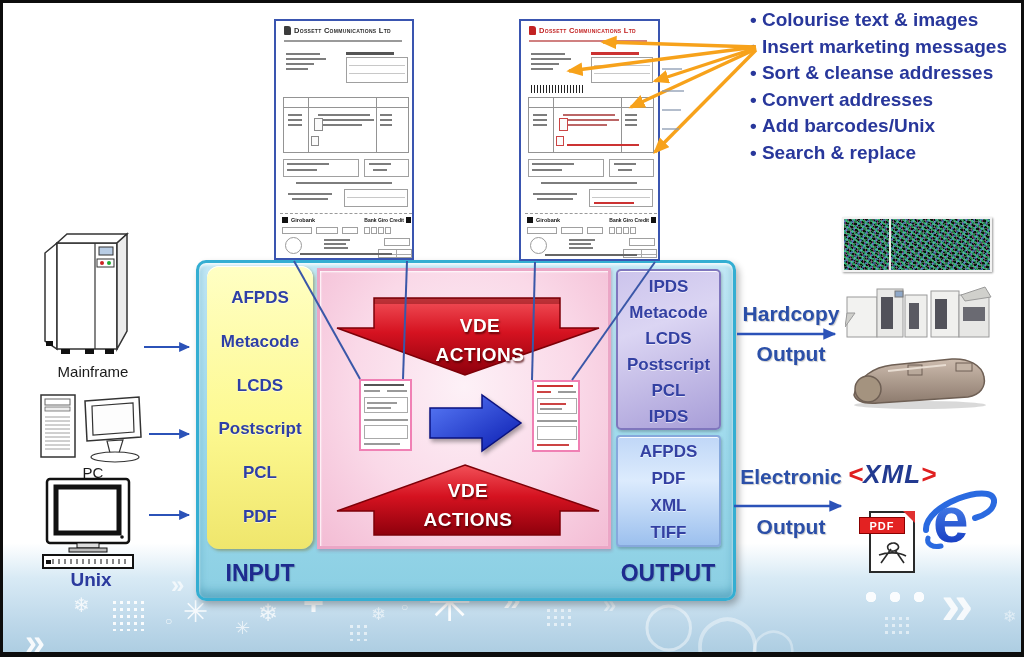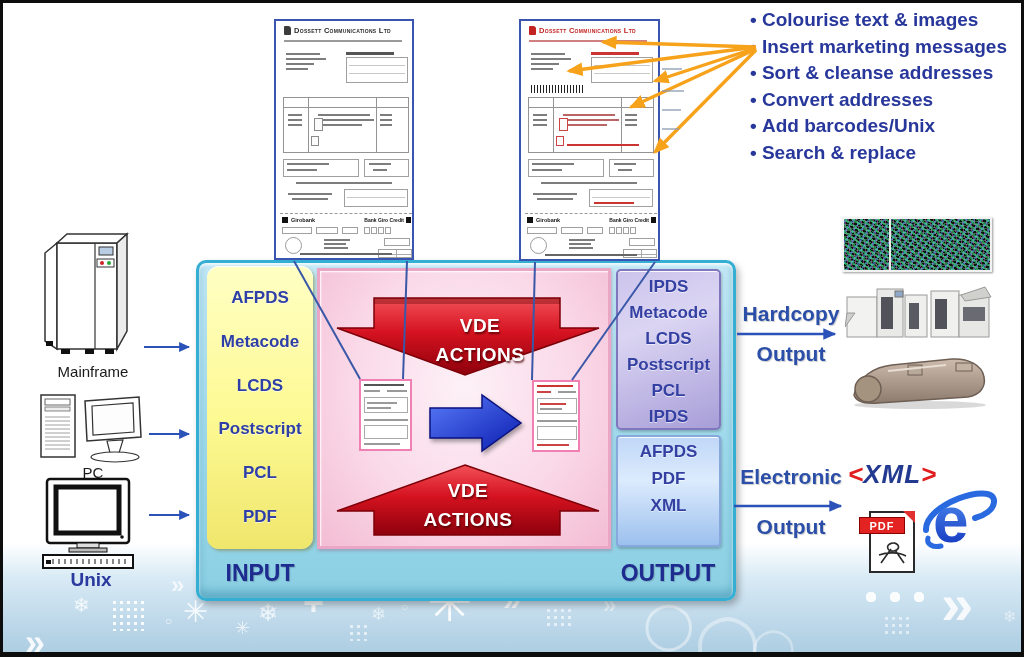--- a/index.html
+++ b/index.html
@@ -427,20 +427,21 @@
     <span class="fmt">Metacode</span>
     <span class="fmt">LCDS</span>
     <span class="fmt">Postscript</span>
     <span class="fmt">PCL</span>
     <span class="fmt">IPDS</span>
   </div>
   <div class="outbox2">
     <span class="fmt">AFPDS</span>
     <span class="fmt">PDF</span>
     <span class="fmt">XML</span>
+    <span class="fmt">TIFF</span>
   </div>
 
   <div class="zone-label" style="left:204px;top:557px;width:106px">INPUT</div>
   <div class="zone-label" style="left:612px;top:557px;width:106px">OUTPUT</div>
   <div class="vdd-label">
   </div>
 
   <div class="out-txt" style="top:299px">Hardcopy</div>
   <div class="out-txt" style="top:339px">Output</div>
   <div class="out-txt" style="top:462px">Electronic</div>

